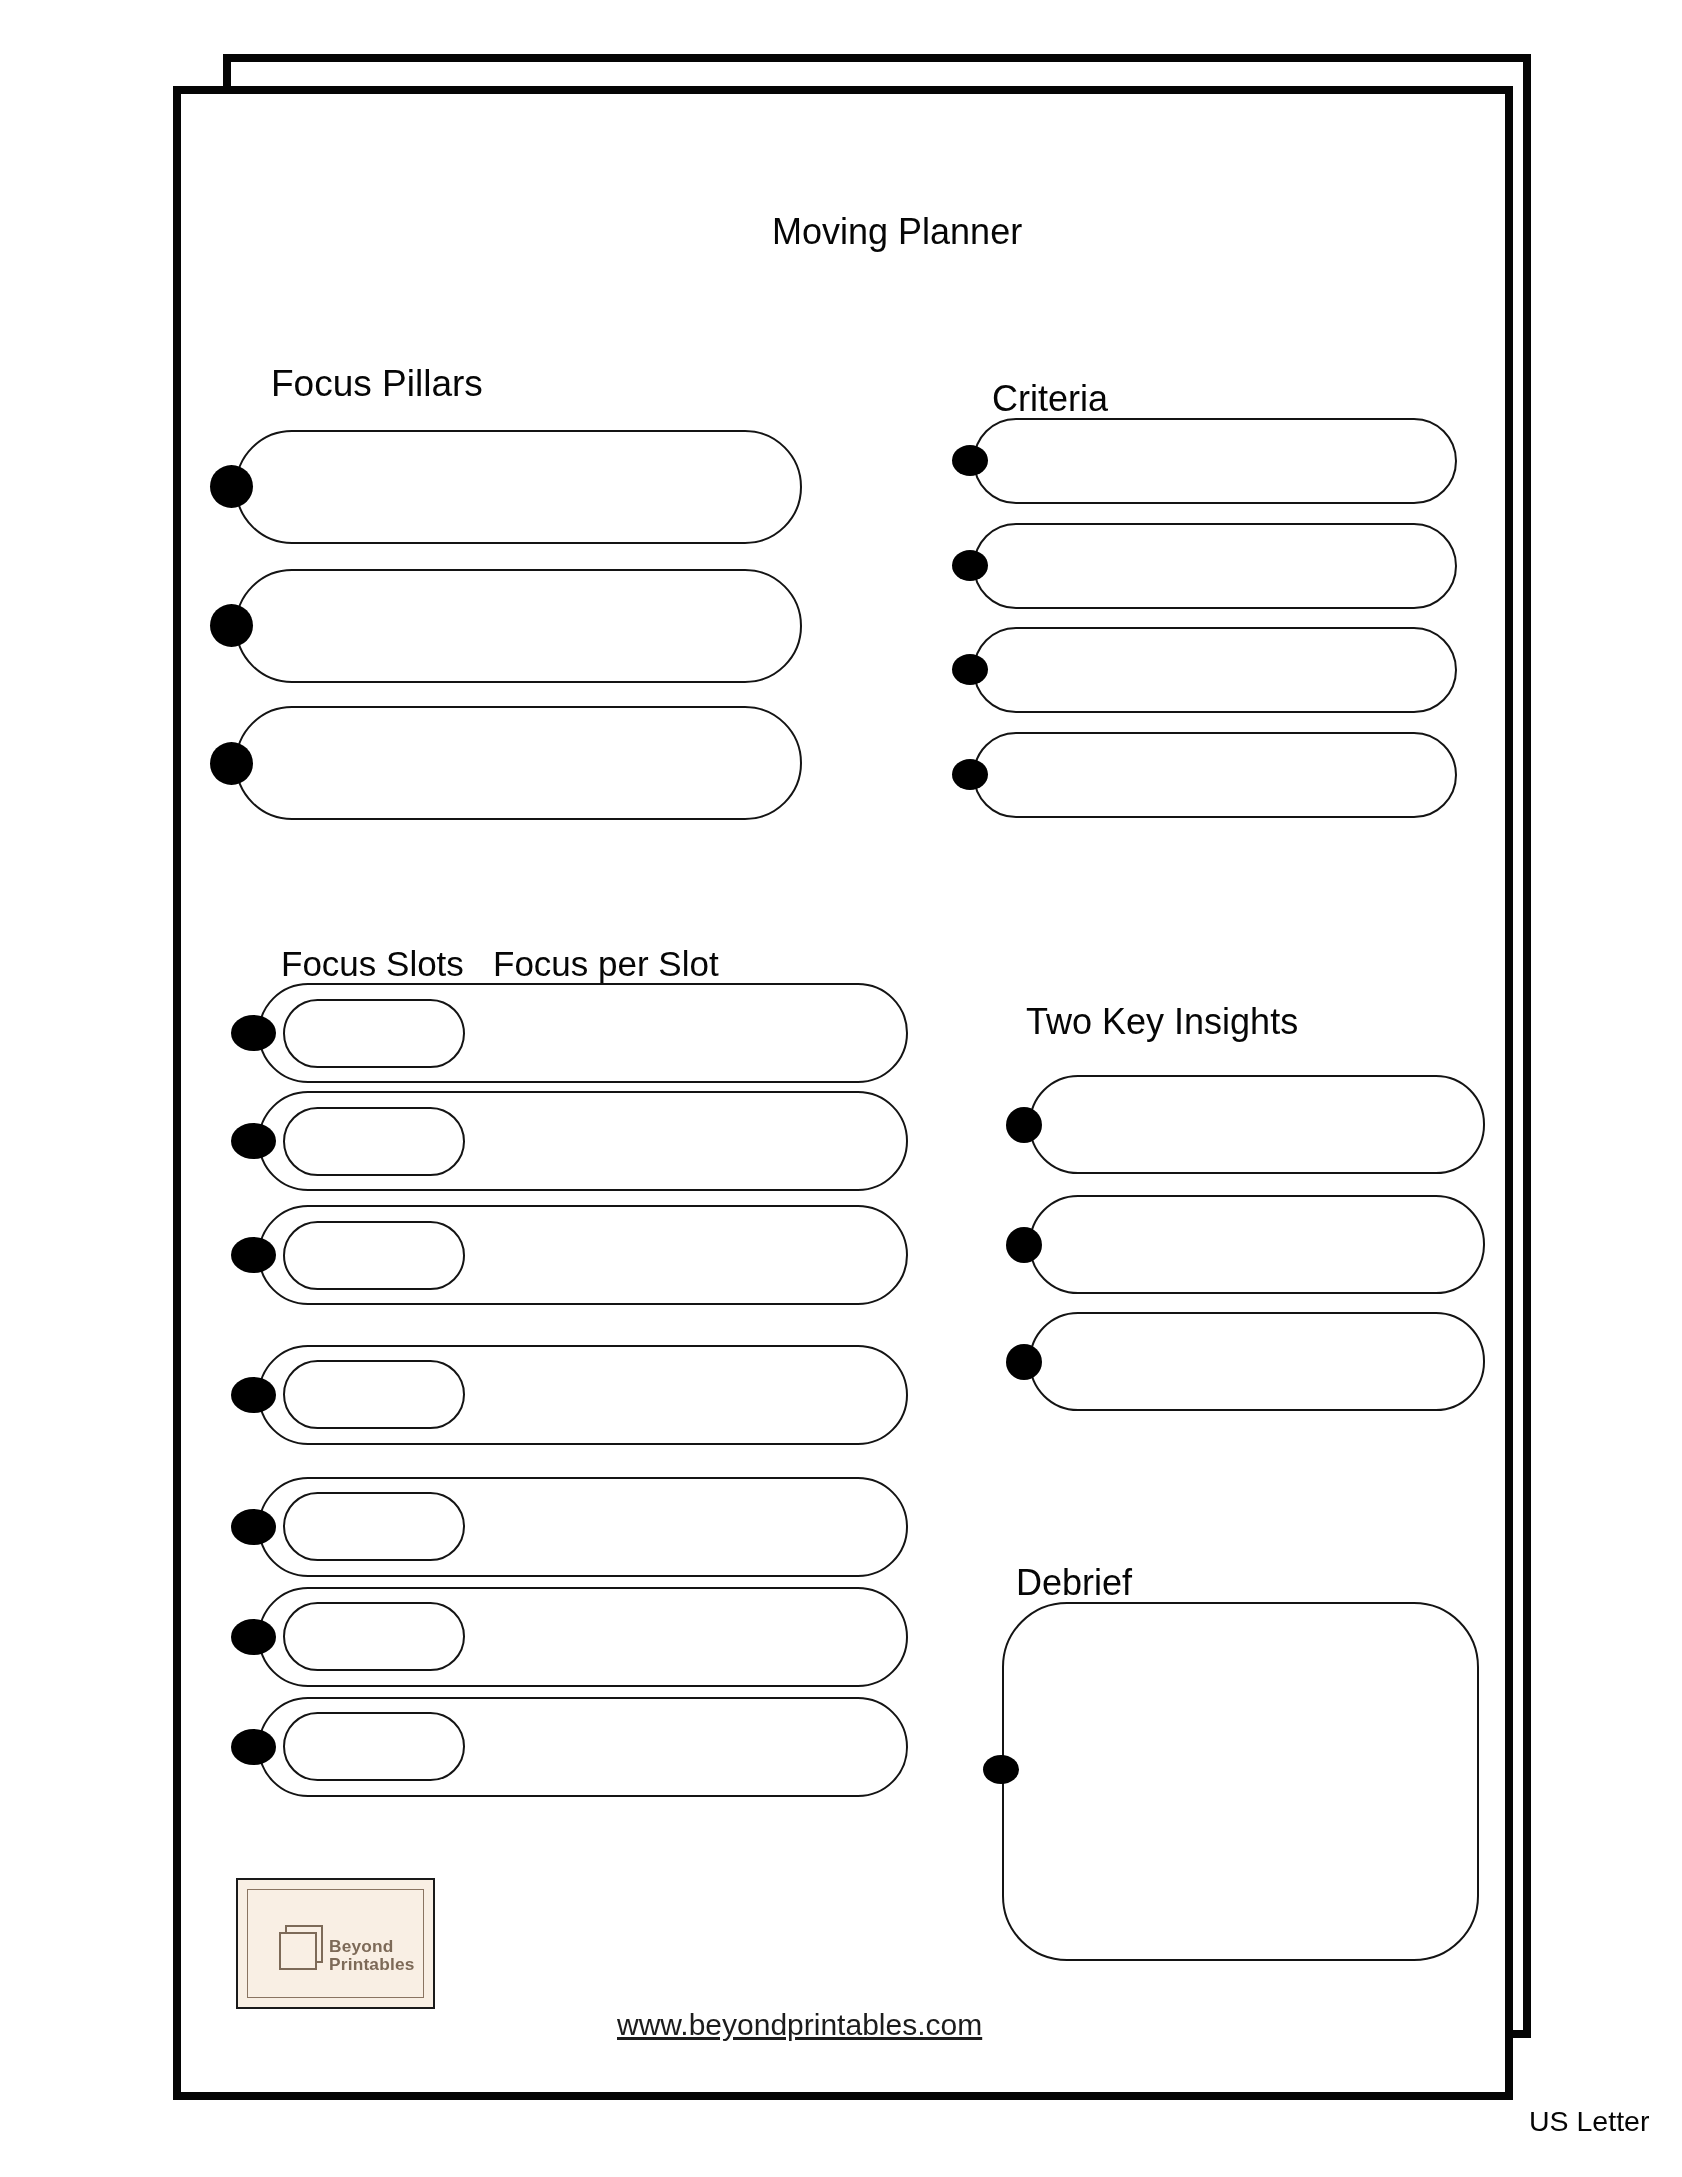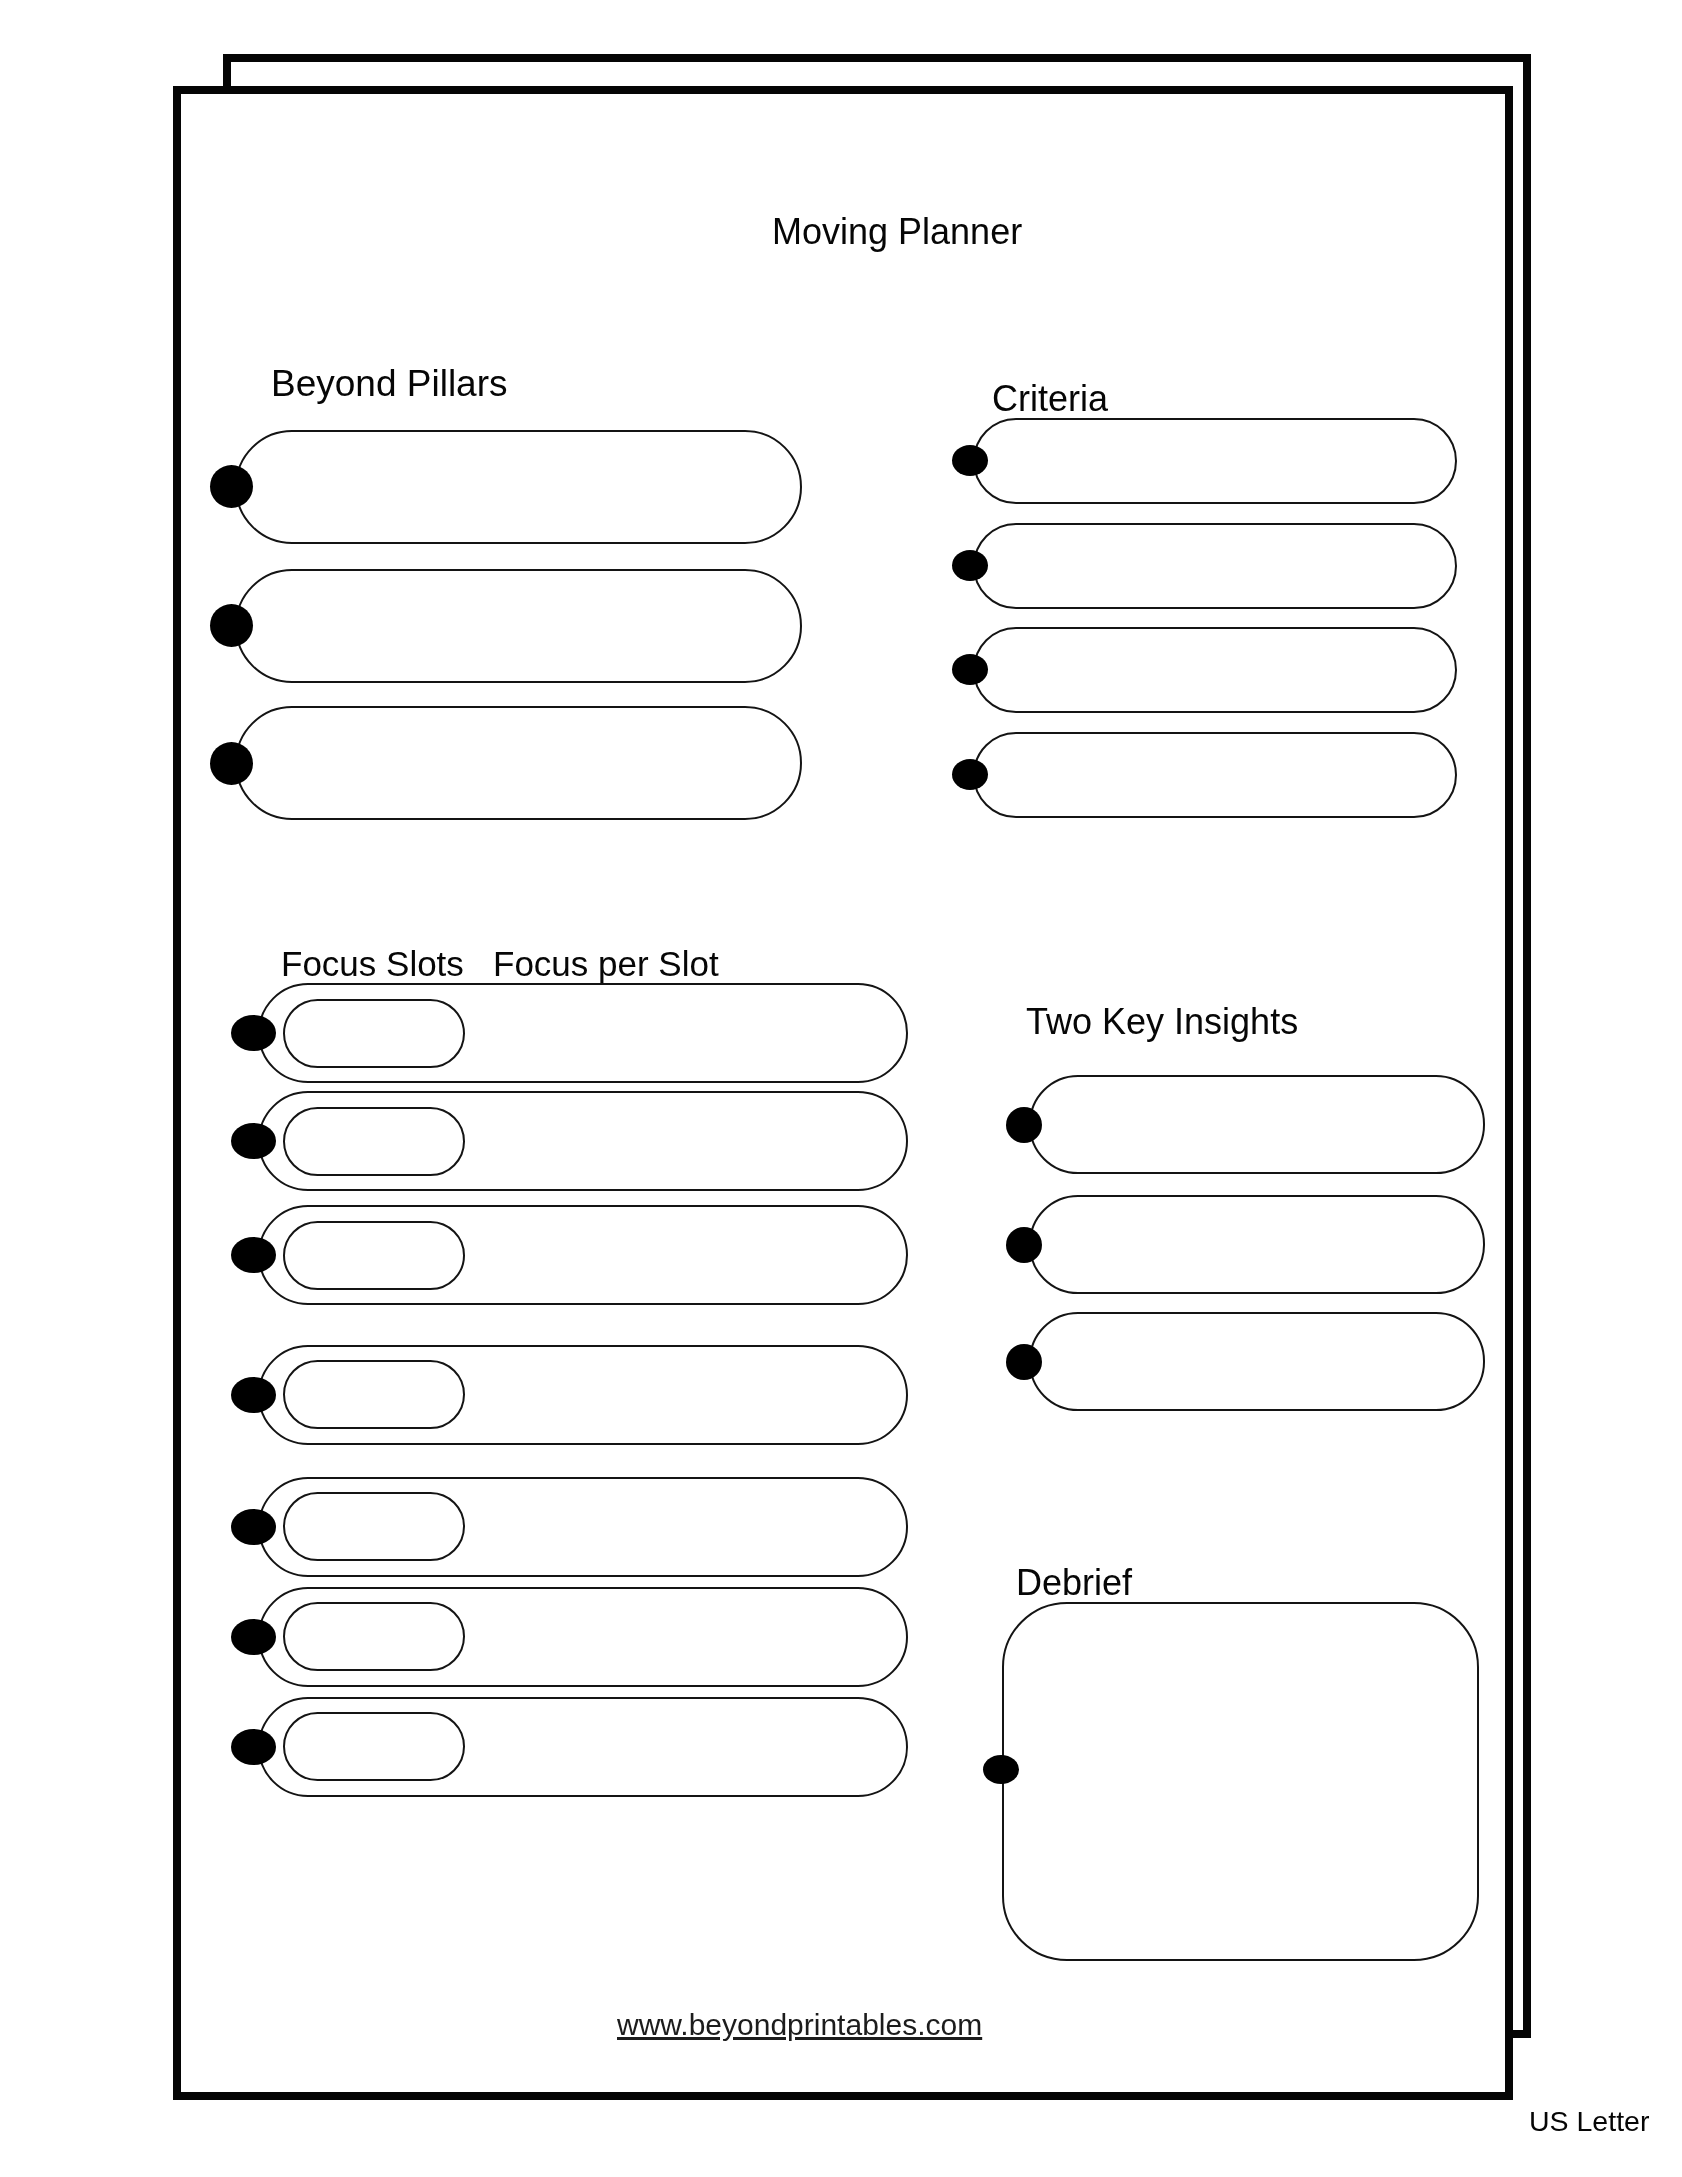--- a/index.html
+++ b/index.html
@@ -20,21 +20,21 @@
 </head>
 <body>
 
 <div class="canvas">
 
   <div class="sheet" style="left:223px;top:54px;width:1308px;height:1984px;"></div>
   <div class="sheet" style="left:173px;top:86px;width:1340px;height:2014px;"></div>
 
   <div class="h" style="left:772px;top:211px;font-size:36px;">Moving Planner</div>
 
-  <div class="h" style="left:271px;top:363px;font-size:37px;">Beyond Pillars</div>
+  <div class="h" style="left:271px;top:363px;font-size:37px;">Focus Pillars</div>
 
   <div class="pill" style="left:235px;top:430px;width:567px;height:114px;border-radius:57px;"></div>
   <div class="pill" style="left:235px;top:569px;width:567px;height:114px;border-radius:57px;"></div>
   <div class="pill" style="left:235px;top:706px;width:567px;height:114px;border-radius:57px;"></div>
   <div class="dot" style="left:210px;top:465px;width:43px;height:43px;"></div>
   <div class="dot" style="left:210px;top:604px;width:43px;height:43px;"></div>
   <div class="dot" style="left:210px;top:742px;width:43px;height:43px;"></div>
 
   <div class="h" style="left:992px;top:378px;font-size:36px;">Criteria</div>
 
@@ -85,19 +85,30 @@
   <div class="pill" style="left:1029px;top:1312px;width:456px;height:99px;border-radius:49px;"></div>
   <div class="dot" style="left:1006px;top:1107px;width:36px;height:36px;"></div>
   <div class="dot" style="left:1006px;top:1227px;width:36px;height:36px;"></div>
   <div class="dot" style="left:1006px;top:1344px;width:36px;height:36px;"></div>
 
   <div class="h" style="left:1016px;top:1518px;font-size:36px;margin-top:44px;">Debrief</div>
 
   <div class="pill" style="left:1002px;top:1602px;width:477px;height:359px;border-radius:65px;"></div>
   <div class="dot" style="left:983px;top:1755px;width:36px;height:29px;"></div>
 
+  <div class="logo" style="left:236px;top:1878px;width:199px;height:131px;background:#f9efe4;border:2.6px solid #1a1a1a;">
+    <div class="logo-frame"></div>
+    <span>
+      <span class="logo-sq" style="left:47px;top:45px;width:38px;height:38px;background:#f9efe4;"></span>
+      <span class="logo-sq" style="left:41px;top:52px;width:38px;height:38px;background:#f9efe4;"></span>
+    </span>
+    <div class="logo-text" style="left:91px;top:57px;font-size:17.3px;line-height:18px;color:#7d6a58;">
+      <div>Beyond</div>
+      <div>Printables</div>
+    </div>
+  </div>
 
   <a class="url" style="left:617px;top:2008px;font-size:30px;">www.beyondprintables.com</a>
 
   <div class="h" style="left:1529px;top:2105px;font-size:28.5px;">US Letter</div>
 
 </div>
 
 
 </body></html>

